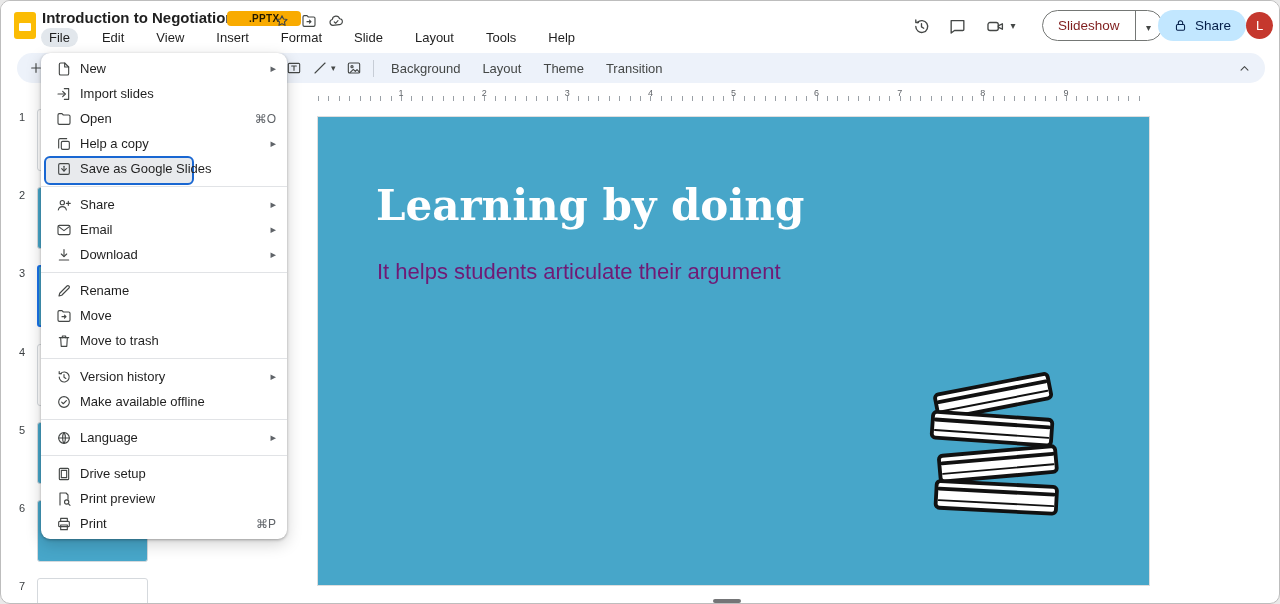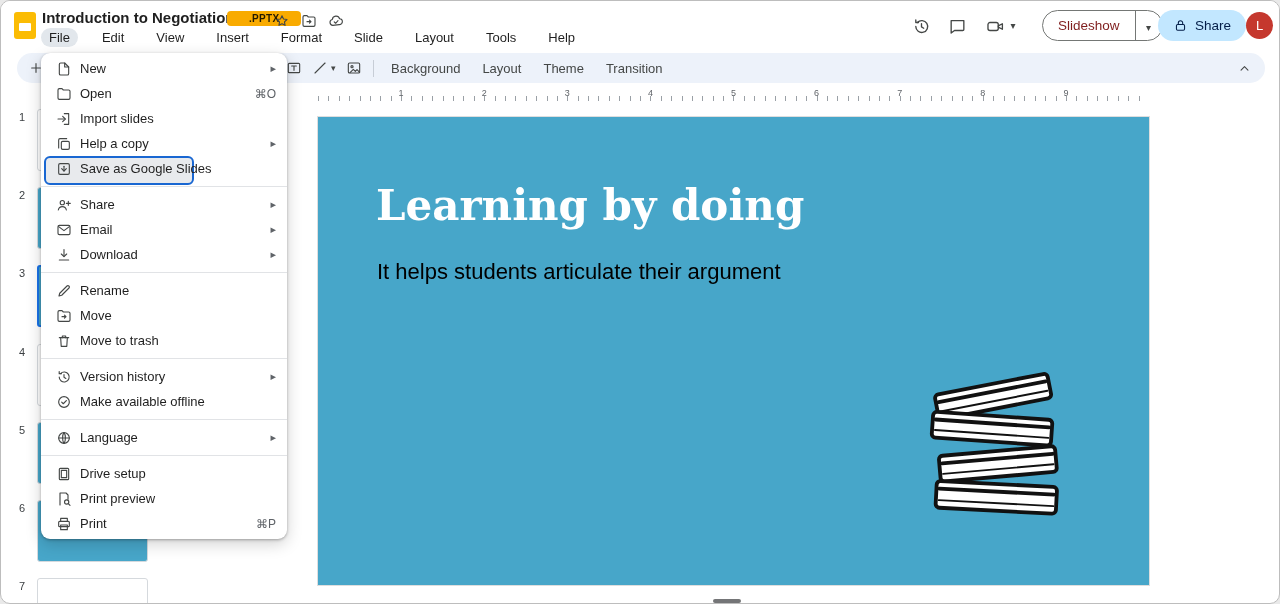--- a/index.html
+++ b/index.html
@@ -49,21 +49,21 @@
 
   
   .ruler{position:absolute;left:317px;top:87px;width:831px;height:14px;z-index:4}
   .ruler .ticks{position:absolute;left:0;right:0;bottom:1px;height:5px;
     background:repeating-linear-gradient(to right,#9aa0a6 0,#9aa0a6 1px,transparent 1px,transparent 10.3875px)}
   .rlab{position:absolute;top:0;transform:translateX(-50%);font-size:9px;color:#5f6368}
 
   
   .slide{position:absolute;left:317px;top:116px;width:831px;height:468px;box-shadow:0 0 0 1px rgba(0,0,0,.13)}
   .slide-title{position:absolute;left:58px;top:64px;font-family:"DejaVu Serif",serif;font-weight:700;font-size:42px;color:#fff;white-space:nowrap}
-  .slide-sub{position:absolute;left:59px;top:142px;font-size:22px;color:#000000;white-space:nowrap}
+  .slide-sub{position:absolute;left:59px;top:142px;font-size:22px;color:#701a75;white-space:nowrap}
   .books{position:absolute;right:64px;bottom:58px;width:172px;height:166px}
   .hscroll{position:absolute;left:712px;top:598px;width:28px;height:4px;background:#747577;border-radius:2px;cursor:pointer}
 
   
   .fmenu{position:absolute;left:40px;top:52px;width:246px;background:#fff;border-radius:9px;
     box-shadow:0 1px 3px rgba(0,0,0,.3),0 5px 16px rgba(0,0,0,.18);padding:3px 0;z-index:60}
   .mitem{position:relative;display:flex;align-items:center;height:25px;padding:0 11px 0 15px;gap:8px;font-size:13px;color:#1f1f1f;cursor:pointer}
   .mitem>*{position:relative;z-index:1}
   .mitem.hl::before{content:'';position:absolute;left:3px;top:0;width:146px;height:25px;border:2px solid #1967d2;border-radius:6px;background:#e8eaed;z-index:0}
   .ic{width:16px;height:16px;flex:0 0 16px;color:#444746;display:flex}
@@ -261,41 +261,41 @@
             <path d="M13 3v6h6"></path>
           </svg>
         </span>
         <span class="mlabel">New</span>
         <span class="sp"></span>
         <span class="marr">▸</span>
       </div>
       <div class="mitem">
         <span class="ic">
           <svg viewBox="0 0 24 24" fill="none" stroke="currentColor" stroke-width="1.7" stroke-linecap="round" stroke-linejoin="round">
-            <path d="M3 7V6a2 2 0 0 1 2-2h4l2 2h8a2 2 0 0 1 2 2v10a2 2 0 0 1-2 2H5a2 2 0 0 1-2-2z"></path>
-          </svg>
-        </span>
-        <span class="mlabel">Open</span>
-        <span class="sp"></span>
-        <span class="msc">⌘O</span>
-      </div>
-      <div class="mitem">
-        <span class="ic">
-          <svg viewBox="0 0 24 24" fill="none" stroke="currentColor" stroke-width="1.7" stroke-linecap="round" stroke-linejoin="round">
             <path d="M12.5 4H19v16h-6.5"></path>
             <path d="M3 12h10.5"></path>
             <path d="m10 8 4 4-4 4"></path>
           </svg>
         </span>
         <span class="mlabel">Import slides</span>
         <span class="sp"></span>
       </div>
       <div class="mitem">
         <span class="ic">
           <svg viewBox="0 0 24 24" fill="none" stroke="currentColor" stroke-width="1.7" stroke-linecap="round" stroke-linejoin="round">
+            <path d="M3 7V6a2 2 0 0 1 2-2h4l2 2h8a2 2 0 0 1 2 2v10a2 2 0 0 1-2 2H5a2 2 0 0 1-2-2z"></path>
+          </svg>
+        </span>
+        <span class="mlabel">Open</span>
+        <span class="sp"></span>
+        <span class="msc">⌘O</span>
+      </div>
+      <div class="mitem">
+        <span class="ic">
+          <svg viewBox="0 0 24 24" fill="none" stroke="currentColor" stroke-width="1.7" stroke-linecap="round" stroke-linejoin="round">
             <rect x="8" y="8" width="12" height="12" rx="2"></rect>
             <path d="M16 4H6a2 2 0 0 0-2 2v12"></path>
           </svg>
         </span>
         <span class="mlabel">Help a copy</span>
         <span class="sp"></span>
         <span class="marr">▸</span>
       </div>
       <div class="mitem hl">
         <span class="ic">

